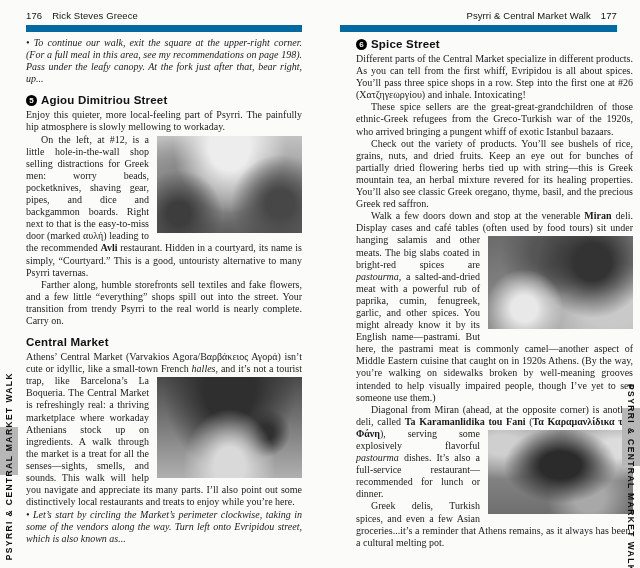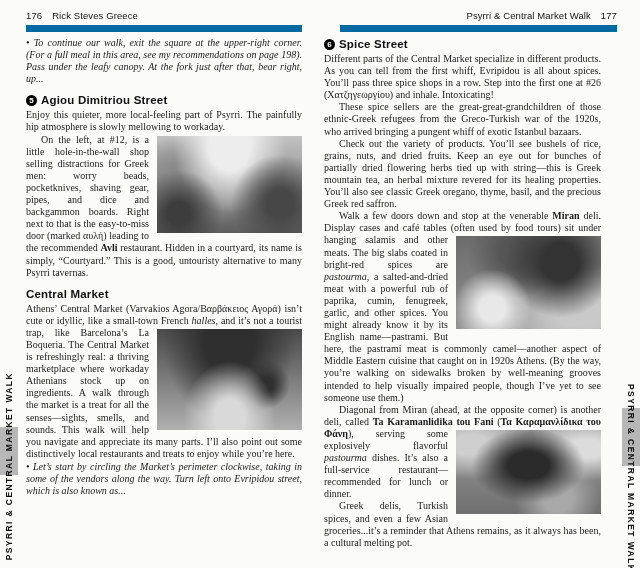--- a/index.html
+++ b/index.html
@@ -19,21 +19,21 @@
     font-weight:normal;font-size:9.5px;letter-spacing:0.1px;
     padding-bottom:4px;border-bottom:7px solid #0369a1;color:#141414;
   }
   .pg-header.lft{left:26px;width:276px;text-align:left;}
   .pg-header.rgt{left:20px;width:277px;text-align:right;}
   .pg-header .gap{display:inline-block;width:10px;}
 
   
   .content{position:absolute;top:36px;}
   .content.lft{left:26px;width:276px;}
-  .content.rgt{left:4px;width:277px;}
+  .content.rgt{left:36px;width:277px;}
 
   .para,.bullet{
     margin:0;font-size:10px;line-height:12.1px;text-align:justify;
     hyphens:auto;-webkit-hyphens:auto;
   }
   .para.indent{text-indent:15px;}
   .bullet{font-style:italic;margin:1px 0 1px 0;}
   .b{font-weight:bold;}
   .i{font-style:italic;}
 
@@ -94,20 +94,21 @@
 
 <div class="page left">
   <div class="pg-header lft">
     <span>176</span><span class="gap"></span><span>Rick Steves Greece</span>
   </div>
   <div class="content lft" id="left-content">
       <p class="bullet"><span>• To continue our walk, exit the square at the upper-right corner. (For a full meal in this area, see my recommendations on page 198). Pass under the leafy canopy. At the fork just after that, bear right, up...</span></p>
       <h2 class="heading"><span class="badge">5</span><span>Agiou Dimitriou Street</span></h2>
       <p class="para"><span>Enjoy this quieter, more local-feeling part of Psyrri. The painfully hip atmosphere is slowly mellowing to workaday.</span></p>
       <p class="para indent"><span class="photo photo-street"></span><span>On the left, at #12, is a little hole-in-the-wall shop selling distractions for Greek men: worry beads, pocketknives, shaving gear, pipes, and dice and backgammon boards. Right next to that is the easy-to-miss door (marked αυλή) leading to the recommended </span><span class="b">Avli</span><span> restaurant. Hidden in a courtyard, its name is simply, “Courtyard.” This is a good, untouristy alternative to many Psyrri tavernas.</span></p>
+      <p class="para indent"><span>Farther along, humble storefronts sell textiles and fake flowers, and a few little “everything” shops spill out into the street. Your transition from trendy Psyrri to the real world is nearly complete. Carry on.</span></p>
       <h2 class="heading"><span>Central Market</span></h2>
       <p class="para"><span>Athens’ Central Market (Varvakios Agora/Βαρβάκειος Αγορά) isn’t cute or idyllic, like a small-town French </span><span class="i">halles</span><span>, and it’s not a </span><span class="photo photo-market"></span><span>tourist trap, like Barcelona’s La Boqueria. The Central Market is refreshingly real: a thriving marketplace where workaday Athenians stock up on ingredients. A walk through the market is a treat for all the senses—sights, smells, and sounds. This walk will help you navigate and appreciate its many parts. I’ll also point out some distinctively local restaurants and treats to enjoy while you’re here.</span></p>
       <p class="bullet"><span>• Let’s start by circling the Market’s perimeter clockwise, taking in some of the vendors along the way. Turn left onto Evripidou street, which is also known as...</span></p>
     </div>
   <div class="edge-tab lft"></div>
   <div class="edge-label lft">PSYRRI &amp; CENTRAL MARKET WALK</div>
 </div>
 
 <div class="page right">
   <div class="pg-header rgt">

